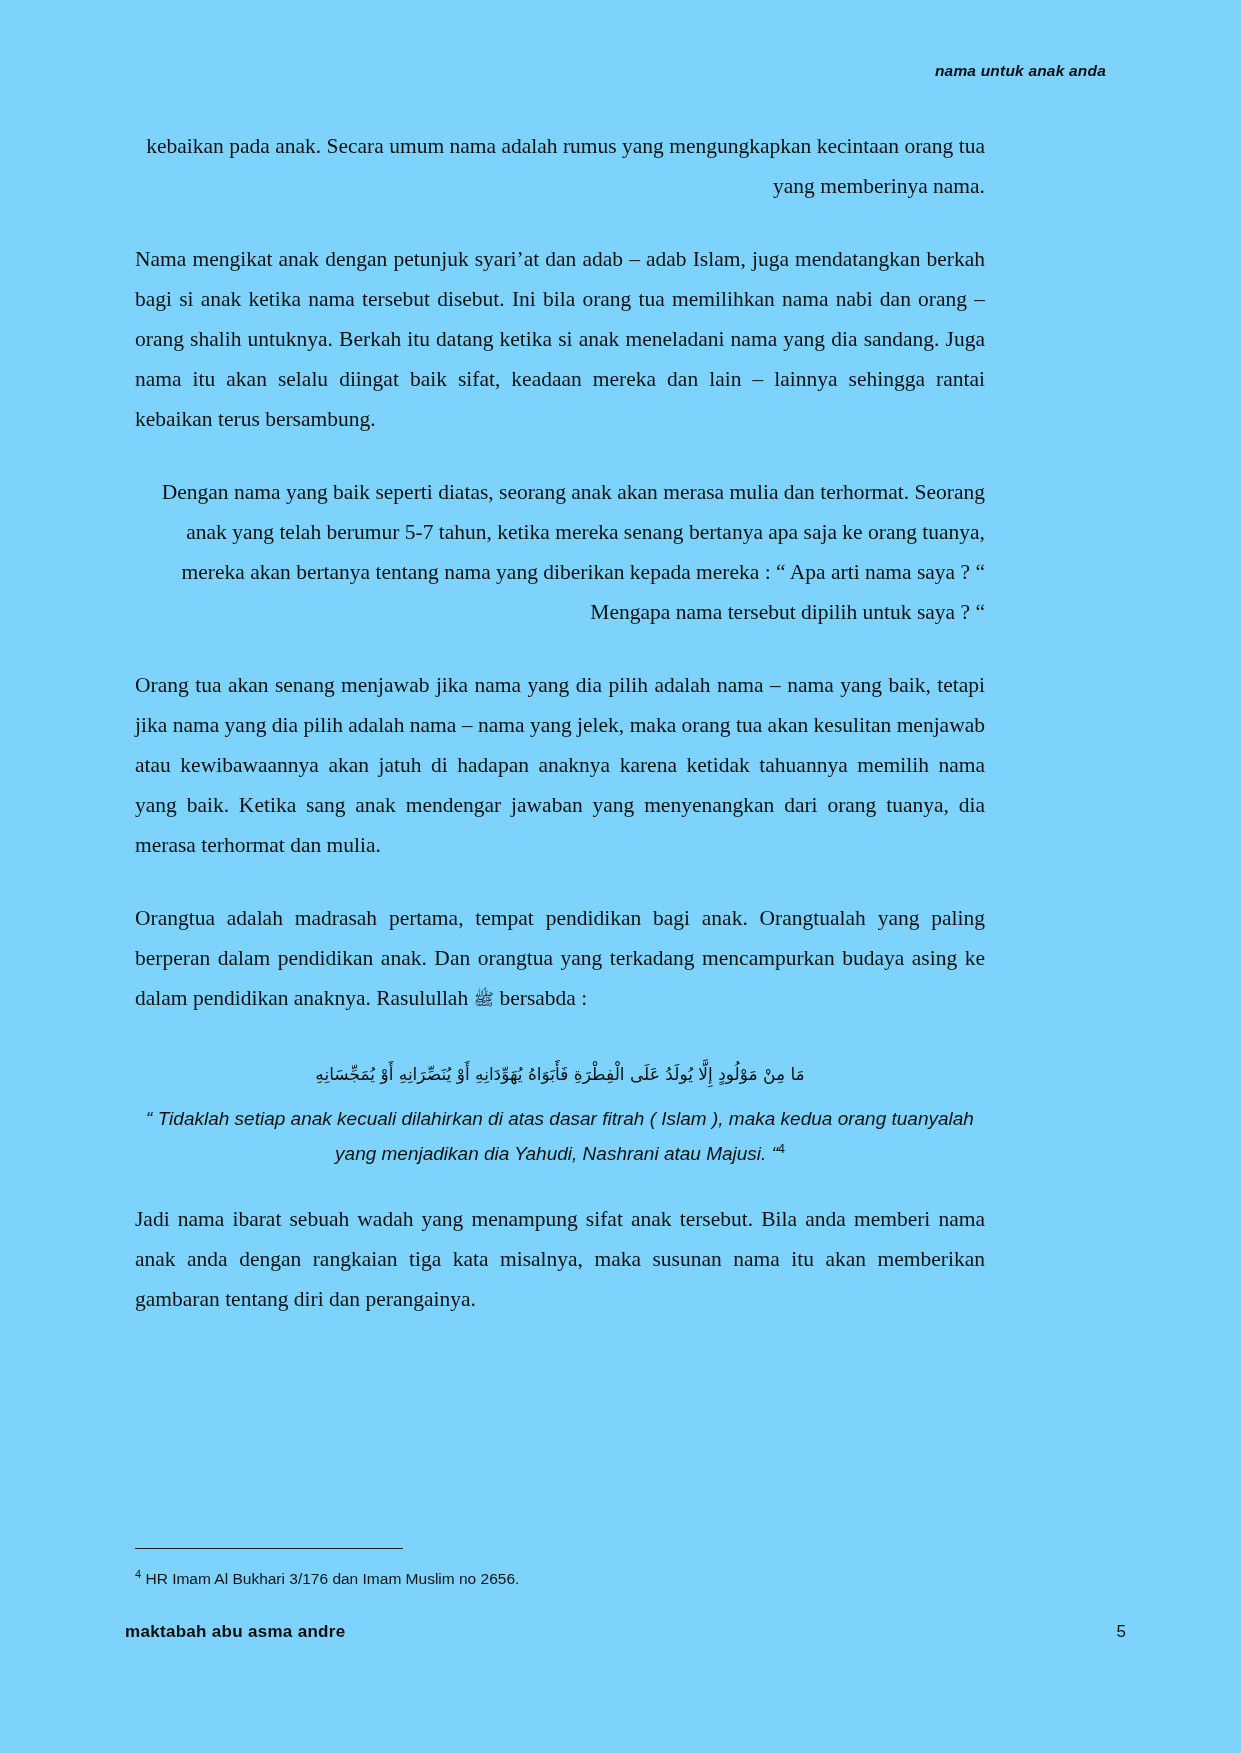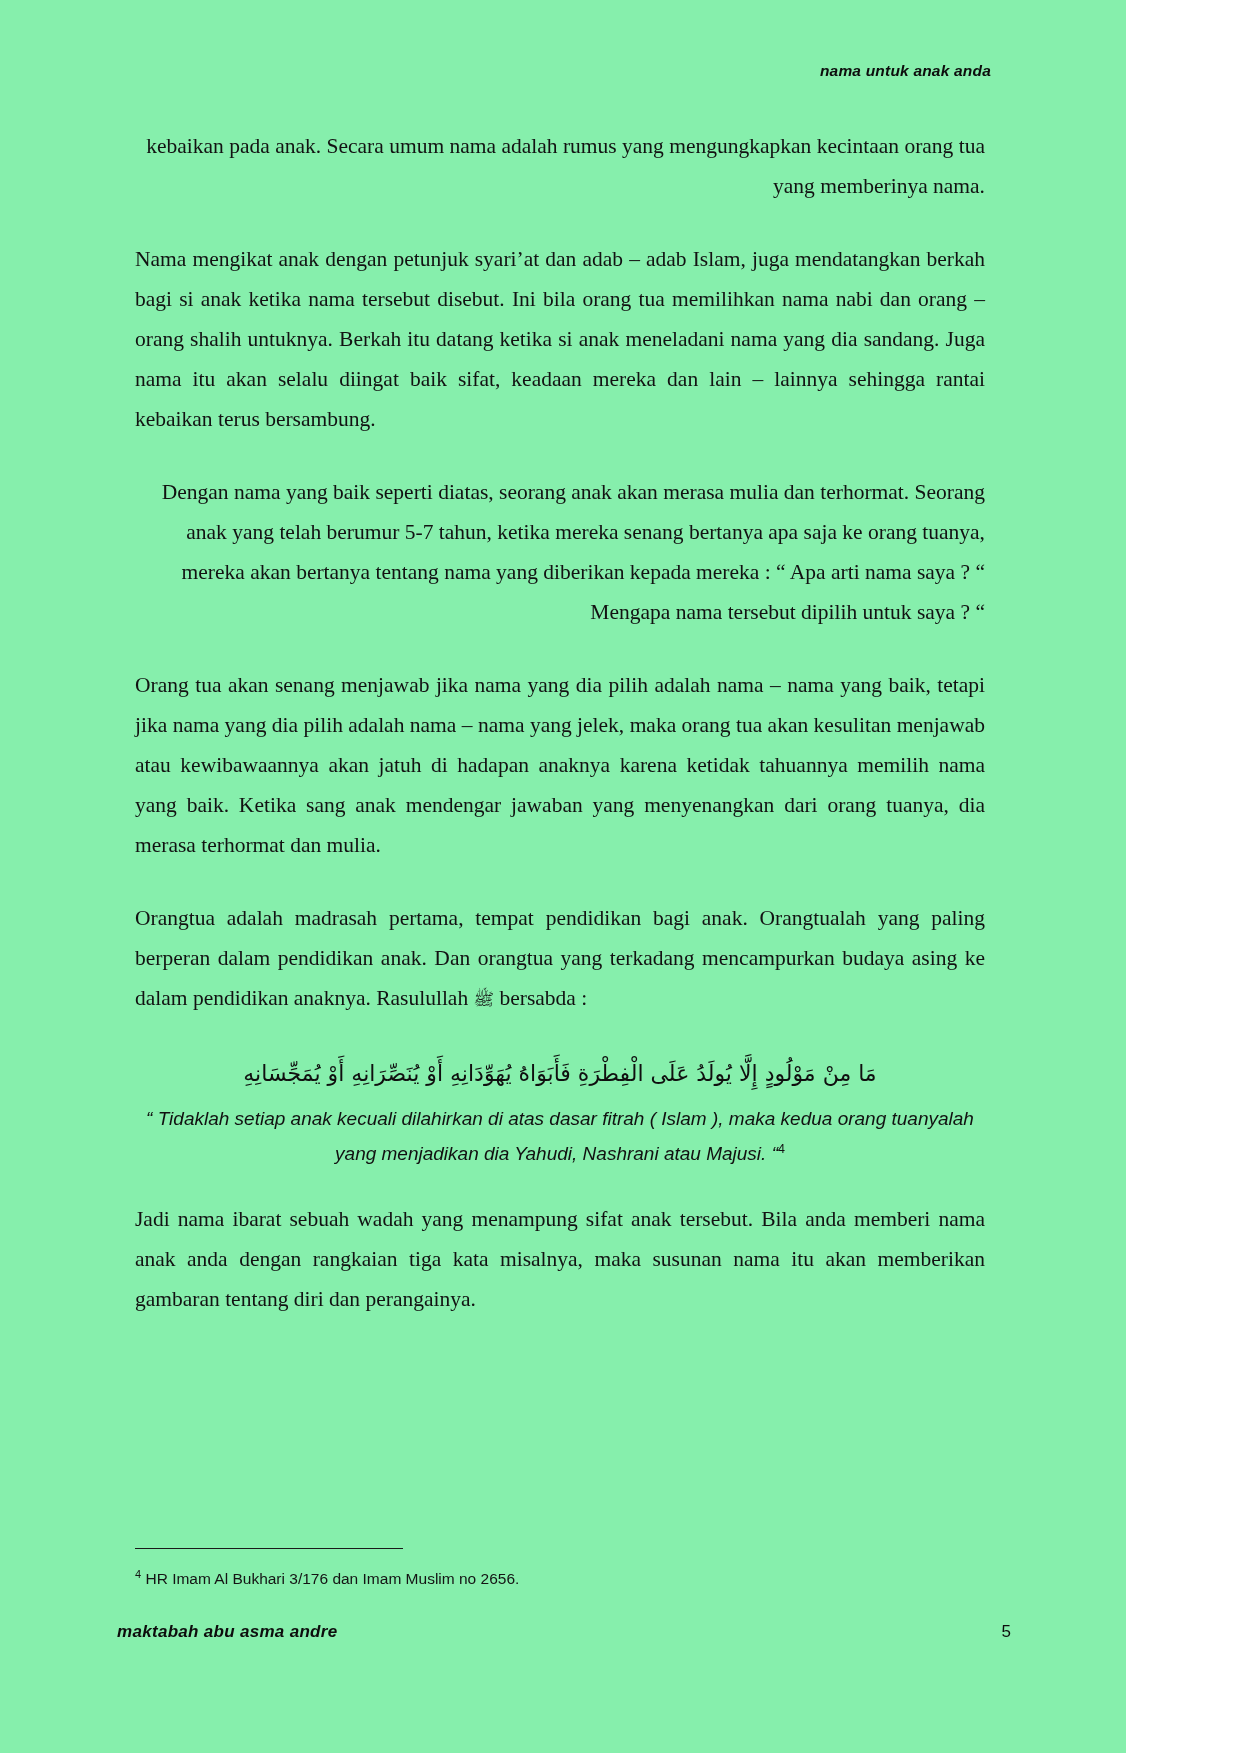--- a/index.html
+++ b/index.html
@@ -6,23 +6,23 @@
     margin: 0;
     padding: 0;
     background: #ffffff;
   }
   body {
     font-family: "Liberation Serif", "DejaVu Serif", serif;
     color: #111111;
   }
   .page {
     position: relative;
-    width: 1126px;
+    width: 1241px;
     height: 1753px;
-    background: #86efac;
+    background: #7dd3fc;
     box-sizing: border-box;
     overflow: hidden;
   }
   .page-header {
     position: absolute;
     top: 62px;
     left: 135px;
     right: 135px;
     text-align: right;
     font-family: "Liberation Sans", "DejaVu Sans", sans-serif;
@@ -53,21 +53,21 @@
   }
   p.para.last {
     margin-bottom: 12px;
   }
   .arabic {
     margin: 10px 0 6px 0;
     text-align: center;
     direction: rtl;
     unicode-bidi: bidi-override;
     font-family: "DejaVu Sans", "Liberation Sans", sans-serif;
-    font-size: 22px;
+    font-size: 17px;
     line-height: 46px;
     color: #0f0f0f;
   }
   .translation {
     margin: 0 0 30px 0;
     font-family: "Liberation Sans", "DejaVu Sans", sans-serif;
     font-style: italic;
     font-size: 19px;
     line-height: 31px;
     color: #111111;
@@ -103,25 +103,24 @@
   }
   .page-footer {
     position: absolute;
     left: 117px;
     right: 135px;
     top: 1622px;
     height: 28px;
   }
   .footer-left {
     position: absolute;
-    left: 0;
+    left: 8px;
     top: 0;
     font-family: "Liberation Sans", "DejaVu Sans", sans-serif;
     font-weight: bold;
-    font-style: italic;
     font-size: 17px;
     letter-spacing: 0.3px;
     color: #0d0d0d;
   }
   .footer-right {
     position: absolute;
     right: -20px;
     top: 0;
     font-family: "Liberation Sans", "DejaVu Sans", sans-serif;
     font-size: 17px;

